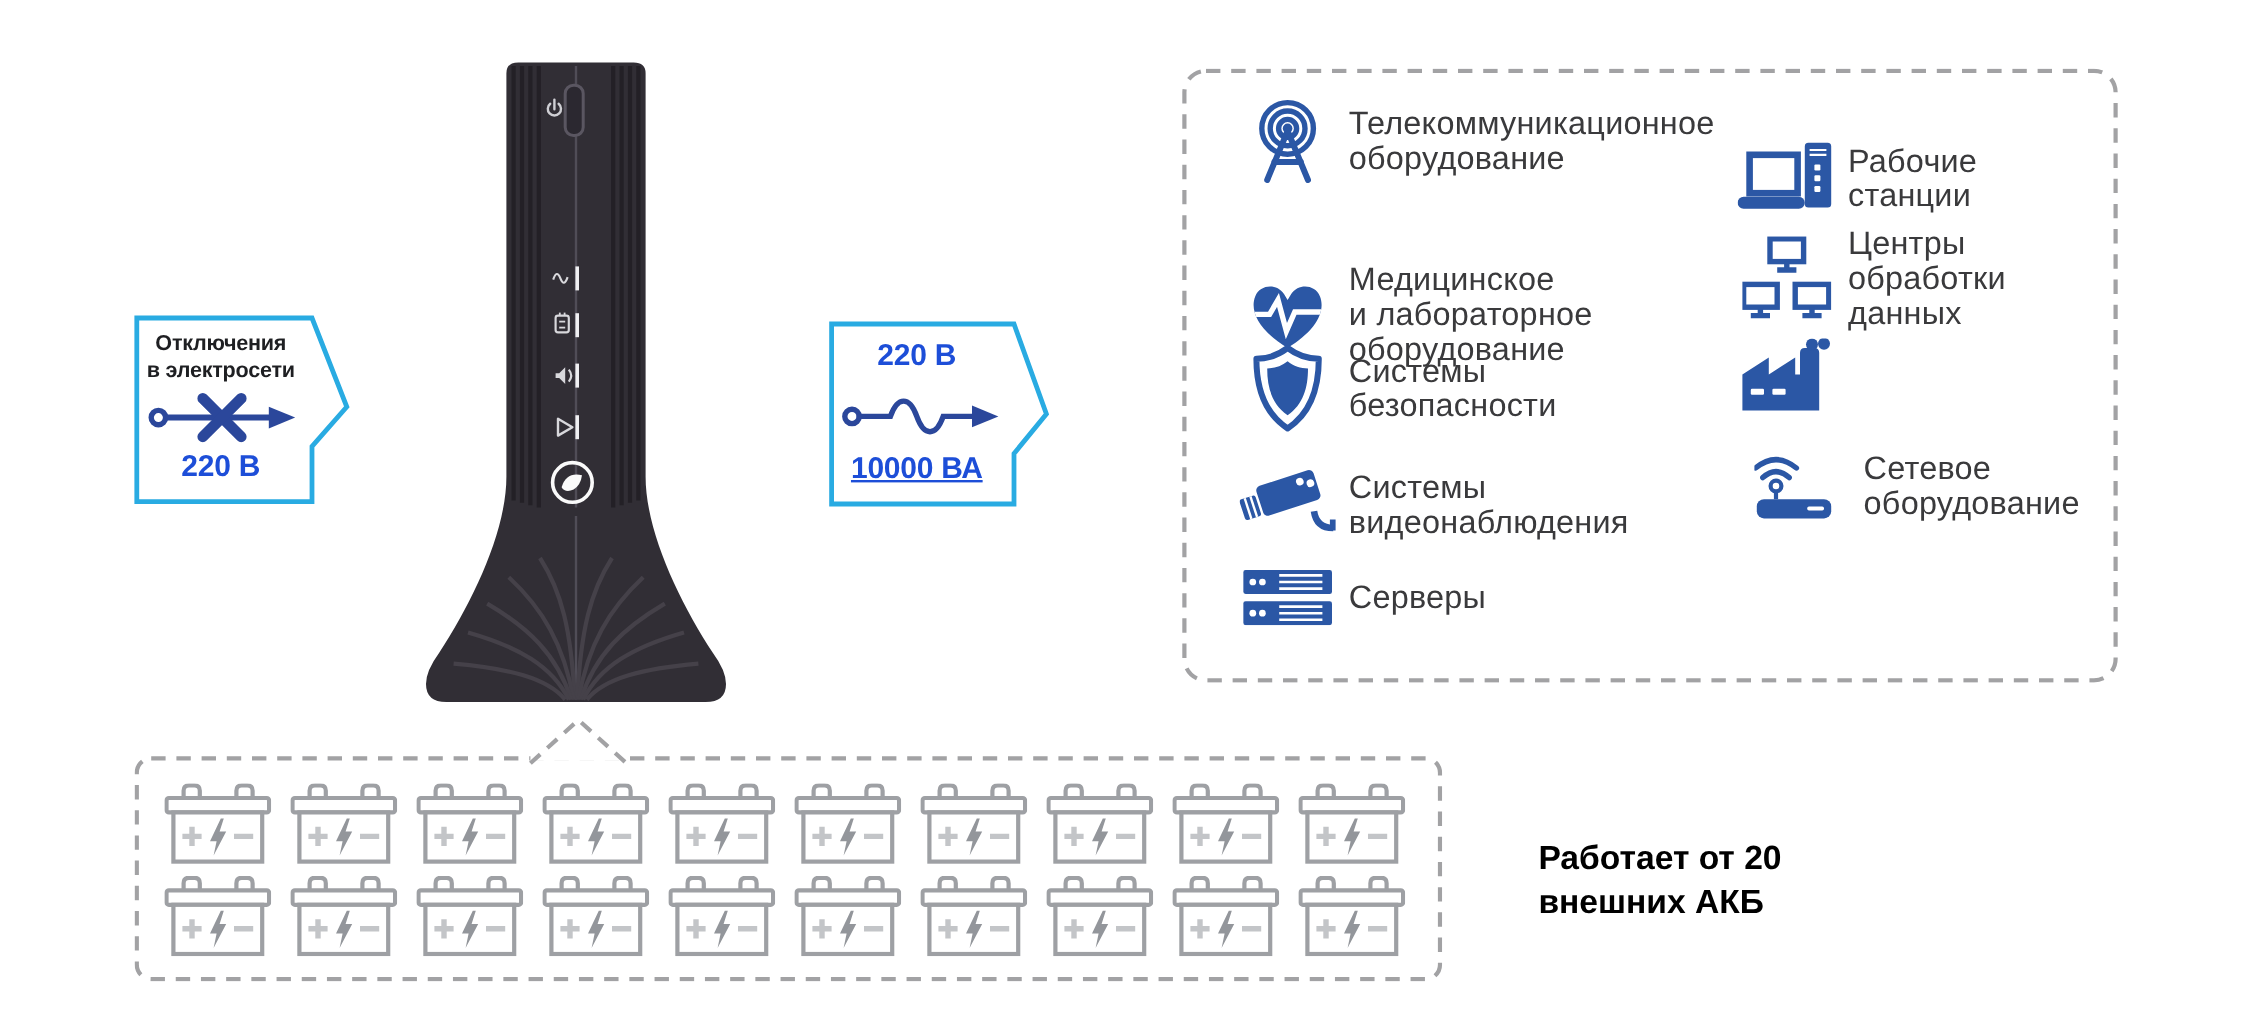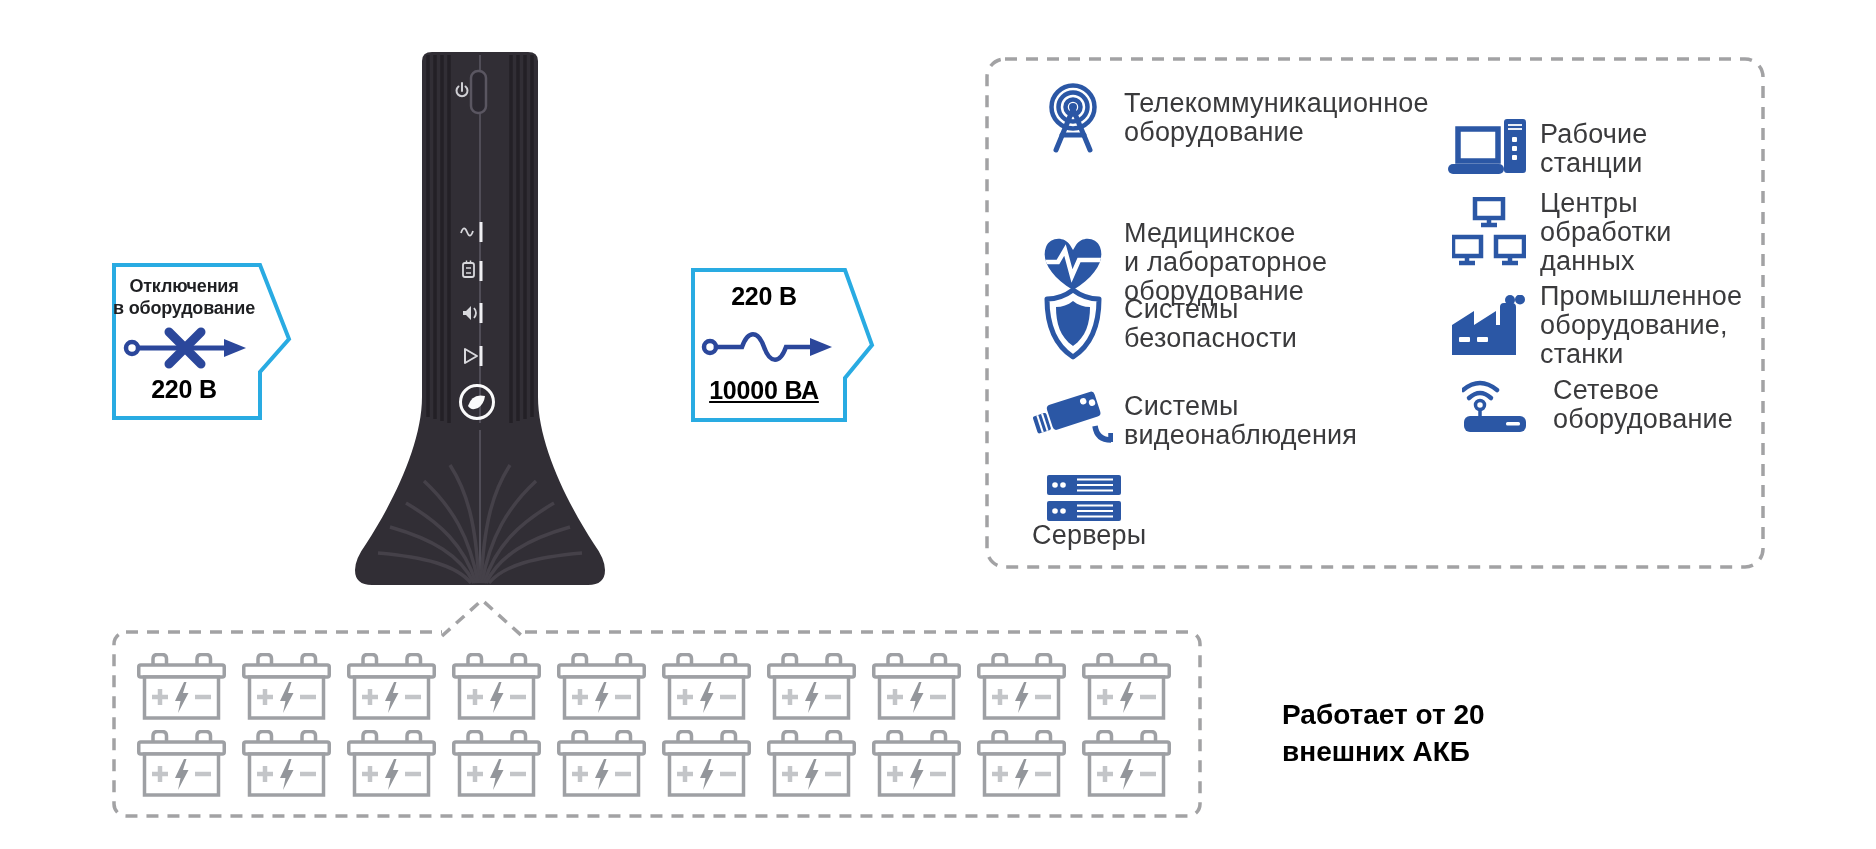--- a/index.html
+++ b/index.html
@@ -7,21 +7,21 @@
           font-family:"Liberation Sans","DejaVu Sans",sans-serif;}
   .abs{position:absolute;}
   svg{display:block;}
 
   
   .callout{position:absolute;}
   .callout .shape{position:absolute;left:0;top:0;width:100%;height:100%;}
   .co-title{position:absolute;left:0;width:152px;text-align:center;font-weight:bold;
             font-size:18px;line-height:22px;color:#1e1f22;white-space:pre-line;letter-spacing:-0.2px;}
   .co-value{position:absolute;left:0;width:152px;text-align:center;font-weight:bold;
-            font-size:25px;color:#000000;letter-spacing:-0.2px;}
+            font-size:25px;color:#1d4ed8;letter-spacing:-0.2px;}
   .co-arrow{position:absolute;}
 
   
   .panel{position:absolute;left:985px;top:57px;width:780px;height:512px;}
   .panel-border{position:absolute;left:0;top:0;}
   .eq-item{position:absolute;display:flex;align-items:center;}
   .eq-icon{width:82px;min-width:82px;display:flex;align-items:center;justify-content:center;margin-right:10px;}
   .eq-label{font-size:27px;line-height:29px;color:#3a3a3c;white-space:pre-line;letter-spacing:0.2px;}
 
   
@@ -34,21 +34,21 @@
 </head>
 <body>
 
 <div class="canvas">
 
   <div class="callout" style="left:108px;top:259px;width:190px;height:165px;">
     <svg class="shape" viewBox="0 0 190 165">
       <polygon points="6,6 152,6 181,80 152,113 152,159 6,159" fill="#ffffff" stroke="#29ABE2" stroke-width="4" stroke-linejoin="miter"></polygon>
     </svg>
     <div class="co-title" style="top:16px;">Отключения
-в оборудование</div>
+в электросети</div>
     <svg class="co-arrow" style="left:14px;top:68px;" width="128" height="42" viewBox="0 0 128 42">
       <circle cx="10" cy="21" r="6" fill="none" stroke="#2B479B" stroke-width="4.5"></circle>
       <line x1="16" y1="21" x2="104" y2="21" stroke="#2B479B" stroke-width="5"></line>
       <polygon points="102,12 124,21 102,30" fill="#2B479B"></polygon>
       <line x1="47" y1="5" x2="79" y2="37" stroke="#2B479B" stroke-width="9" stroke-linecap="round"></line>
       <line x1="79" y1="5" x2="47" y2="37" stroke="#2B479B" stroke-width="9" stroke-linecap="round"></line>
     </svg>
     <div class="co-value" style="top:116px;">220 В</div>
   </div>
 
@@ -189,21 +189,21 @@
             <circle cx="61" cy="21" r="3.2" fill="#ffffff"></circle>
           </g>
           <path d="M62,38 q2,14 16,14" fill="none" stroke="#2B57A5" stroke-width="5.5"></path>
           <line x1="78" y1="45" x2="78" y2="54" stroke="#2B57A5" stroke-width="5.5"></line>
         </svg>
       </div>
       <div class="eq-label">Системы
 видеонаблюдения</div>
     </div>
 
-    <div class="eq-item" style="left:47px;top:418px;flex-direction:column;">
+    <div class="eq-item" style="left:47px;top:418px;">
       <div class="eq-icon">
         <svg width="74" height="46" viewBox="0 0 74 46">
           <rect x="0" y="0" width="74" height="20" rx="2" fill="#2B57A5"></rect>
           <rect x="0" y="26" width="74" height="20" rx="2" fill="#2B57A5"></rect>
           <g fill="#ffffff">
             <circle cx="8" cy="10" r="2.8"></circle>
               <circle cx="16" cy="10" r="2.8"></circle>
             <circle cx="8" cy="36" r="2.8"></circle>
               <circle cx="16" cy="36" r="2.8"></circle>
           </g>
@@ -263,23 +263,20 @@
     <div class="eq-item" style="left:463px;top:225px;">
       <div class="eq-icon">
         <svg width="78" height="62" viewBox="0 0 78 62">
           <path d="M2,60 V30 L24,16 V30 L46,16 V30 H50 V12 Q50,8 54,8 H62 Q66,8 66,12 V60 Z" fill="#2B57A5"></path>
           <circle cx="60" cy="5" r="5" fill="#2B57A5"></circle>
             <circle cx="70" cy="4.5" r="5" fill="#2B57A5"></circle>
           <rect x="9" y="42" width="11" height="5" rx="1" fill="#ffffff"></rect>
           <rect x="27" y="42" width="11" height="5" rx="1" fill="#ffffff"></rect>
         </svg>
       </div>
-      <div class="eq-label">Промышленное
-оборудование,
-станки</div>
     </div>
 
     <div class="eq-item" style="left:476px;top:319px;">
       <div class="eq-icon">
         <svg width="80" height="58" viewBox="0 0 80 58">
           <path d="M7,22 Q18,12 29,22" fill="none" stroke="#2B57A5" stroke-width="4.5" stroke-linecap="round"></path>
           <path d="M1,14 Q18,0 35,14" fill="none" stroke="#2B57A5" stroke-width="4.5" stroke-linecap="round"></path>
           <circle cx="18" cy="29" r="4.5" fill="#ffffff" stroke="#2B57A5" stroke-width="3.5"></circle>
           <line x1="18" y1="33" x2="18" y2="40" stroke="#2B57A5" stroke-width="3.5"></line>
           <rect x="2" y="40" width="62" height="16" rx="6" fill="#2B57A5"></rect>

